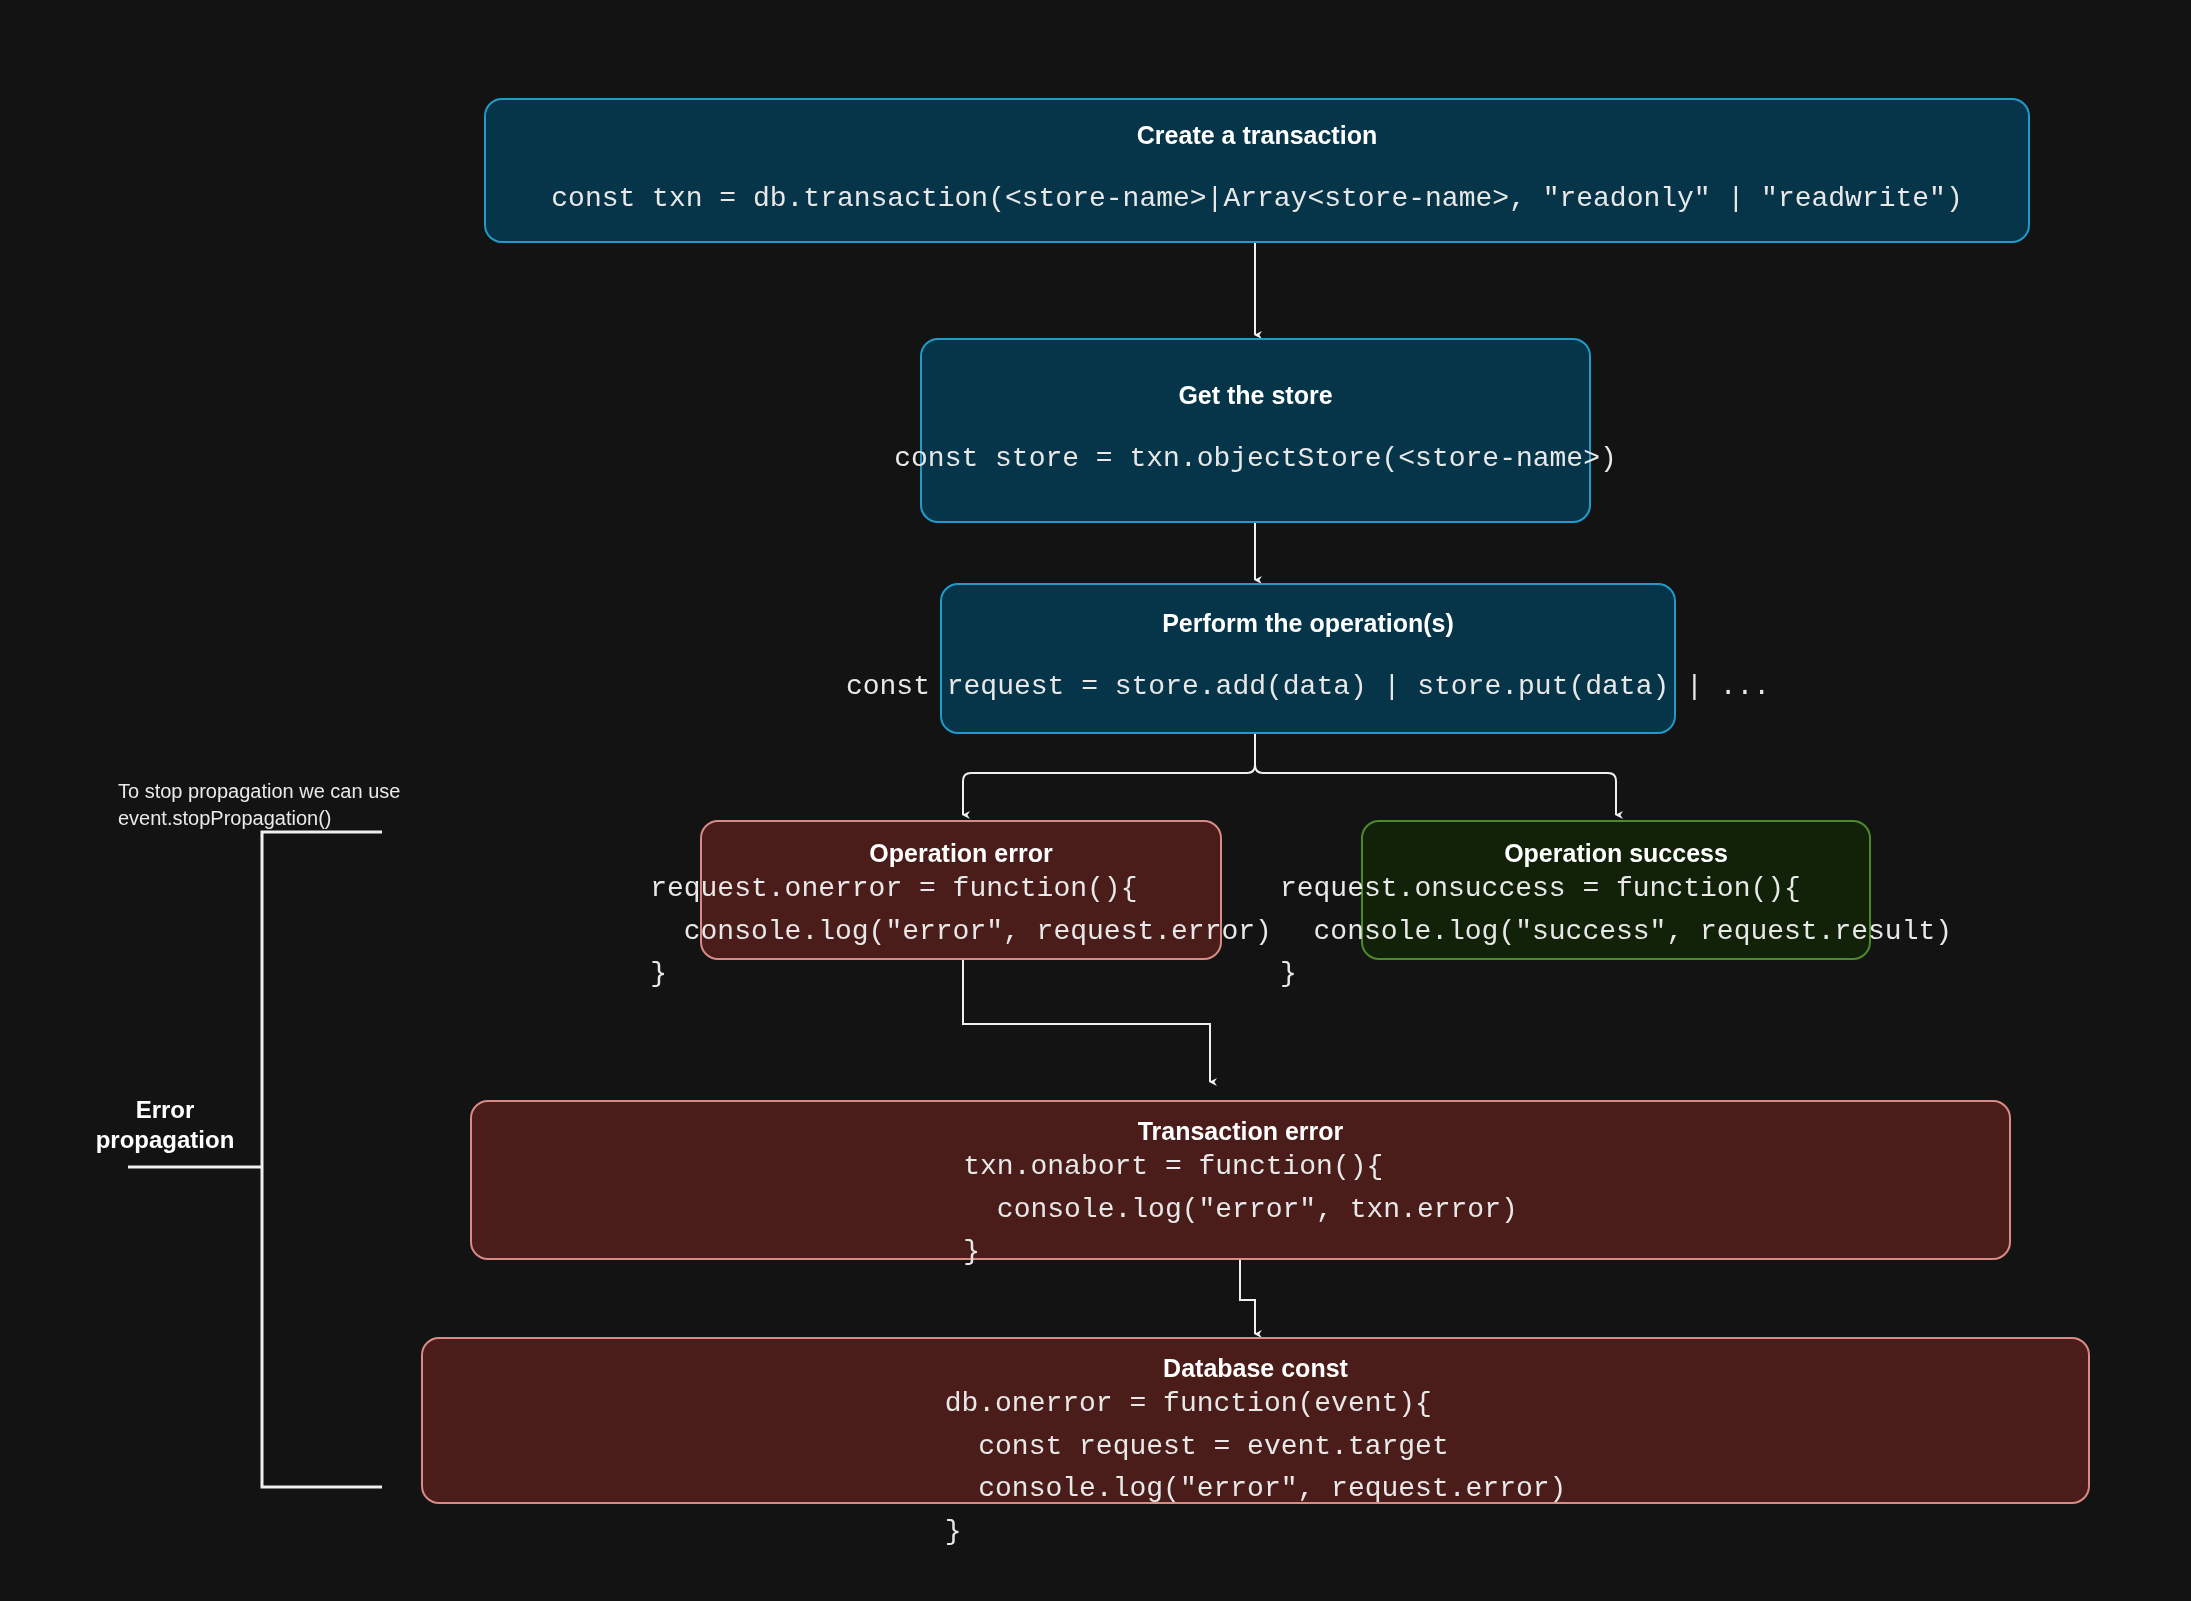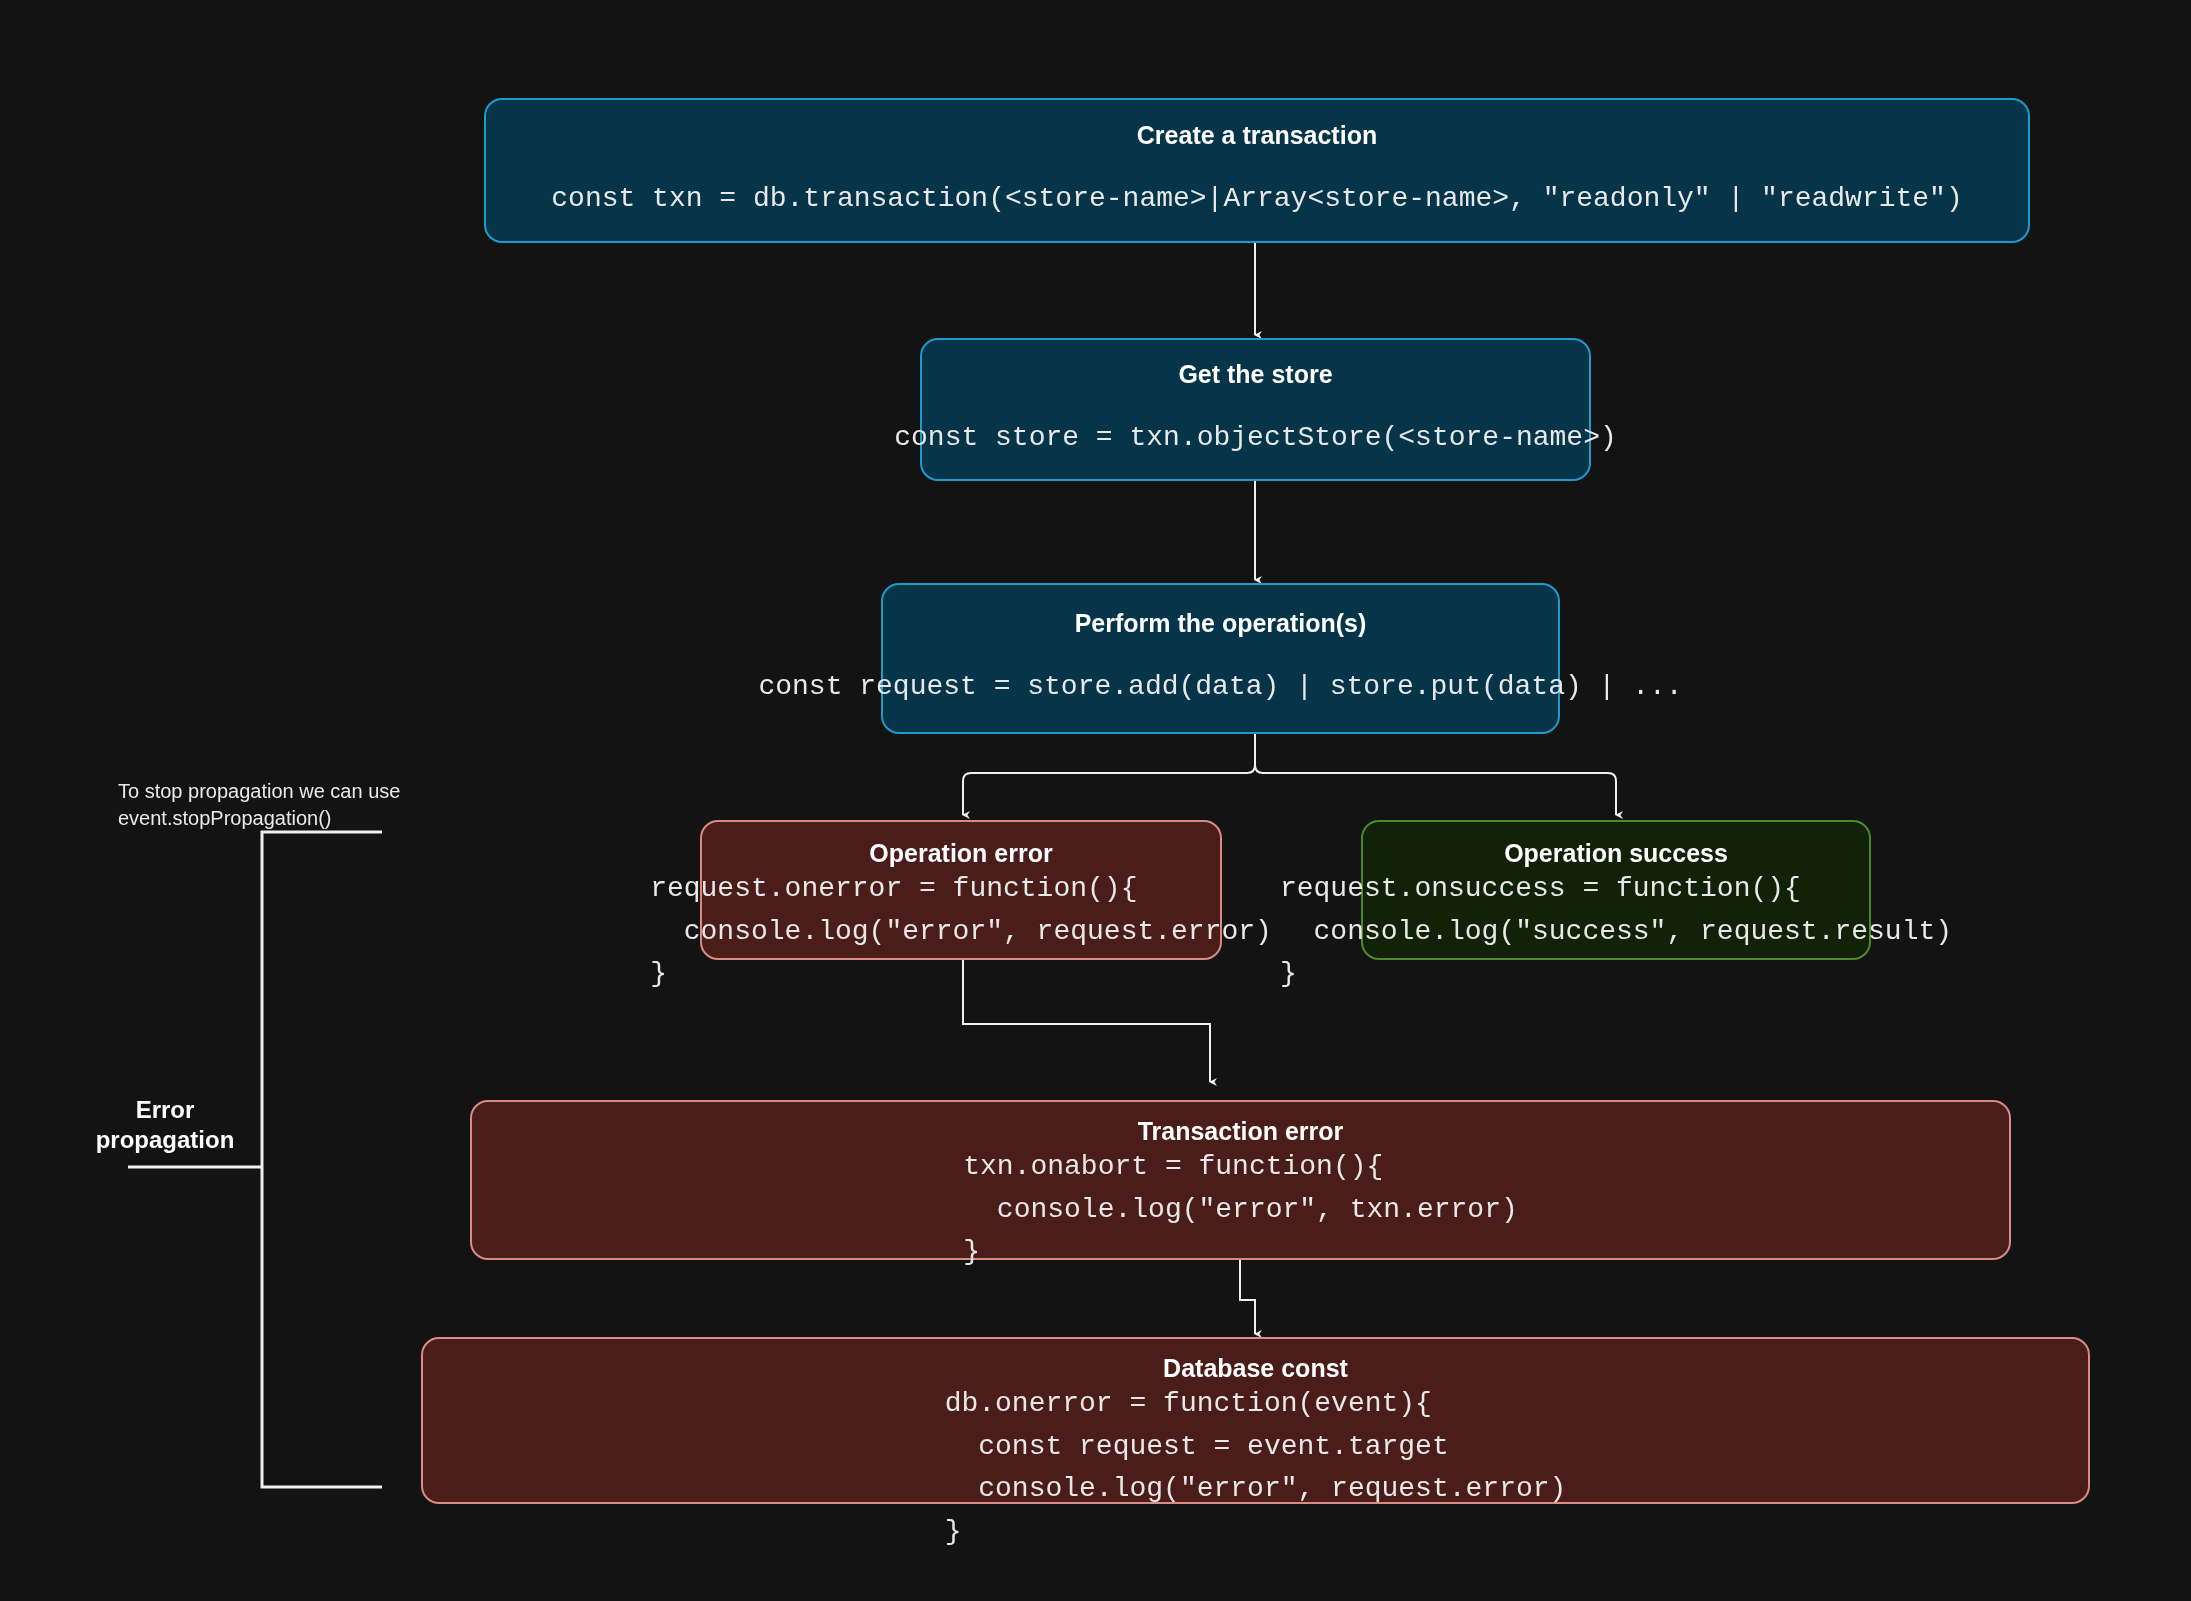--- a/index.html
+++ b/index.html
@@ -115,27 +115,27 @@
     <path d="M382,832 L262,832 L262,1487 L382,1487" stroke="#f0f0f0" stroke-width="3" fill="none"></path>
     <path d="M128,1167 L262,1167" stroke="#f0f0f0" stroke-width="3" fill="none"></path>
   </svg>
 
   <div class="node blue" style="left:484px; top:98px; width:1546px; height:145px;">
     <div class="node-title">Create a transaction</div>
     <div class="gap-md"></div>
     <div class="node-code">const txn = db.transaction(&lt;store-name&gt;|Array&lt;store-name&gt;, "readonly" | "readwrite")</div>
   </div>
 
-  <div class="node blue" style="left:920px; top:338px; width:671px; height:143px;">
+  <div class="node blue" style="left:920px; top:338px; width:671px; height:185px;">
     <div class="node-title">Get the store</div>
     <div class="gap-md"></div>
     <div class="node-code">const store = txn.objectStore(&lt;store-name&gt;)</div>
   </div>
 
-  <div class="node blue" style="left:881px; top:583px; width:679px; height:151px;">
+  <div class="node blue" style="left:940px; top:583px; width:736px; height:151px;">
     <div class="node-title">Perform the operation(s)</div>
     <div class="gap-md"></div>
     <div class="node-code">const request = store.add(data) | store.put(data) | ...</div>
   </div>
 
   <div class="node red" style="left:700px; top:820px; width:522px; height:140px; justify-content:flex-start; padding-top:16px;">
     <div class="node-title">Operation error</div>
     <div class="gap-sm"></div>
     <div class="node-code">request.onerror = function(){
   console.log("error", request.error)

